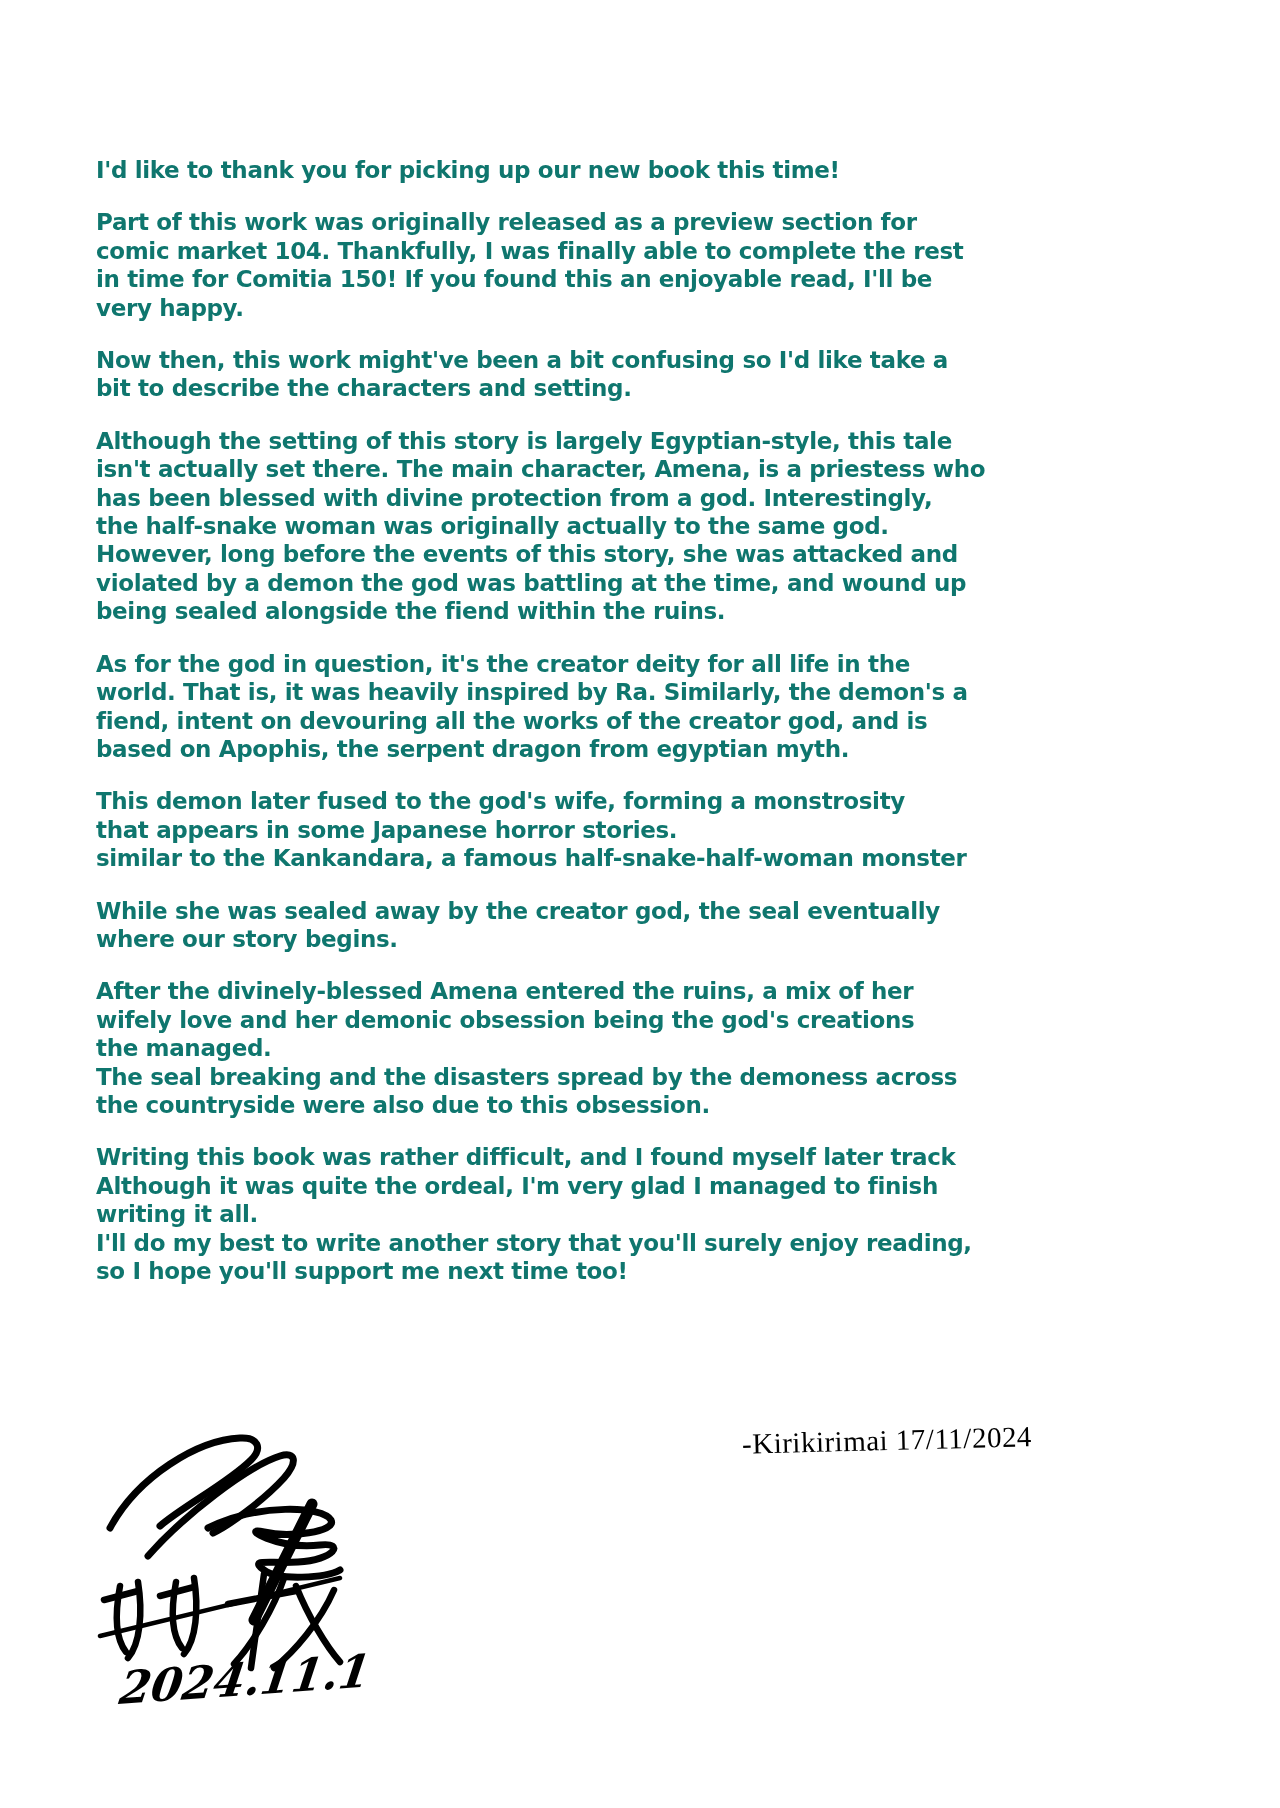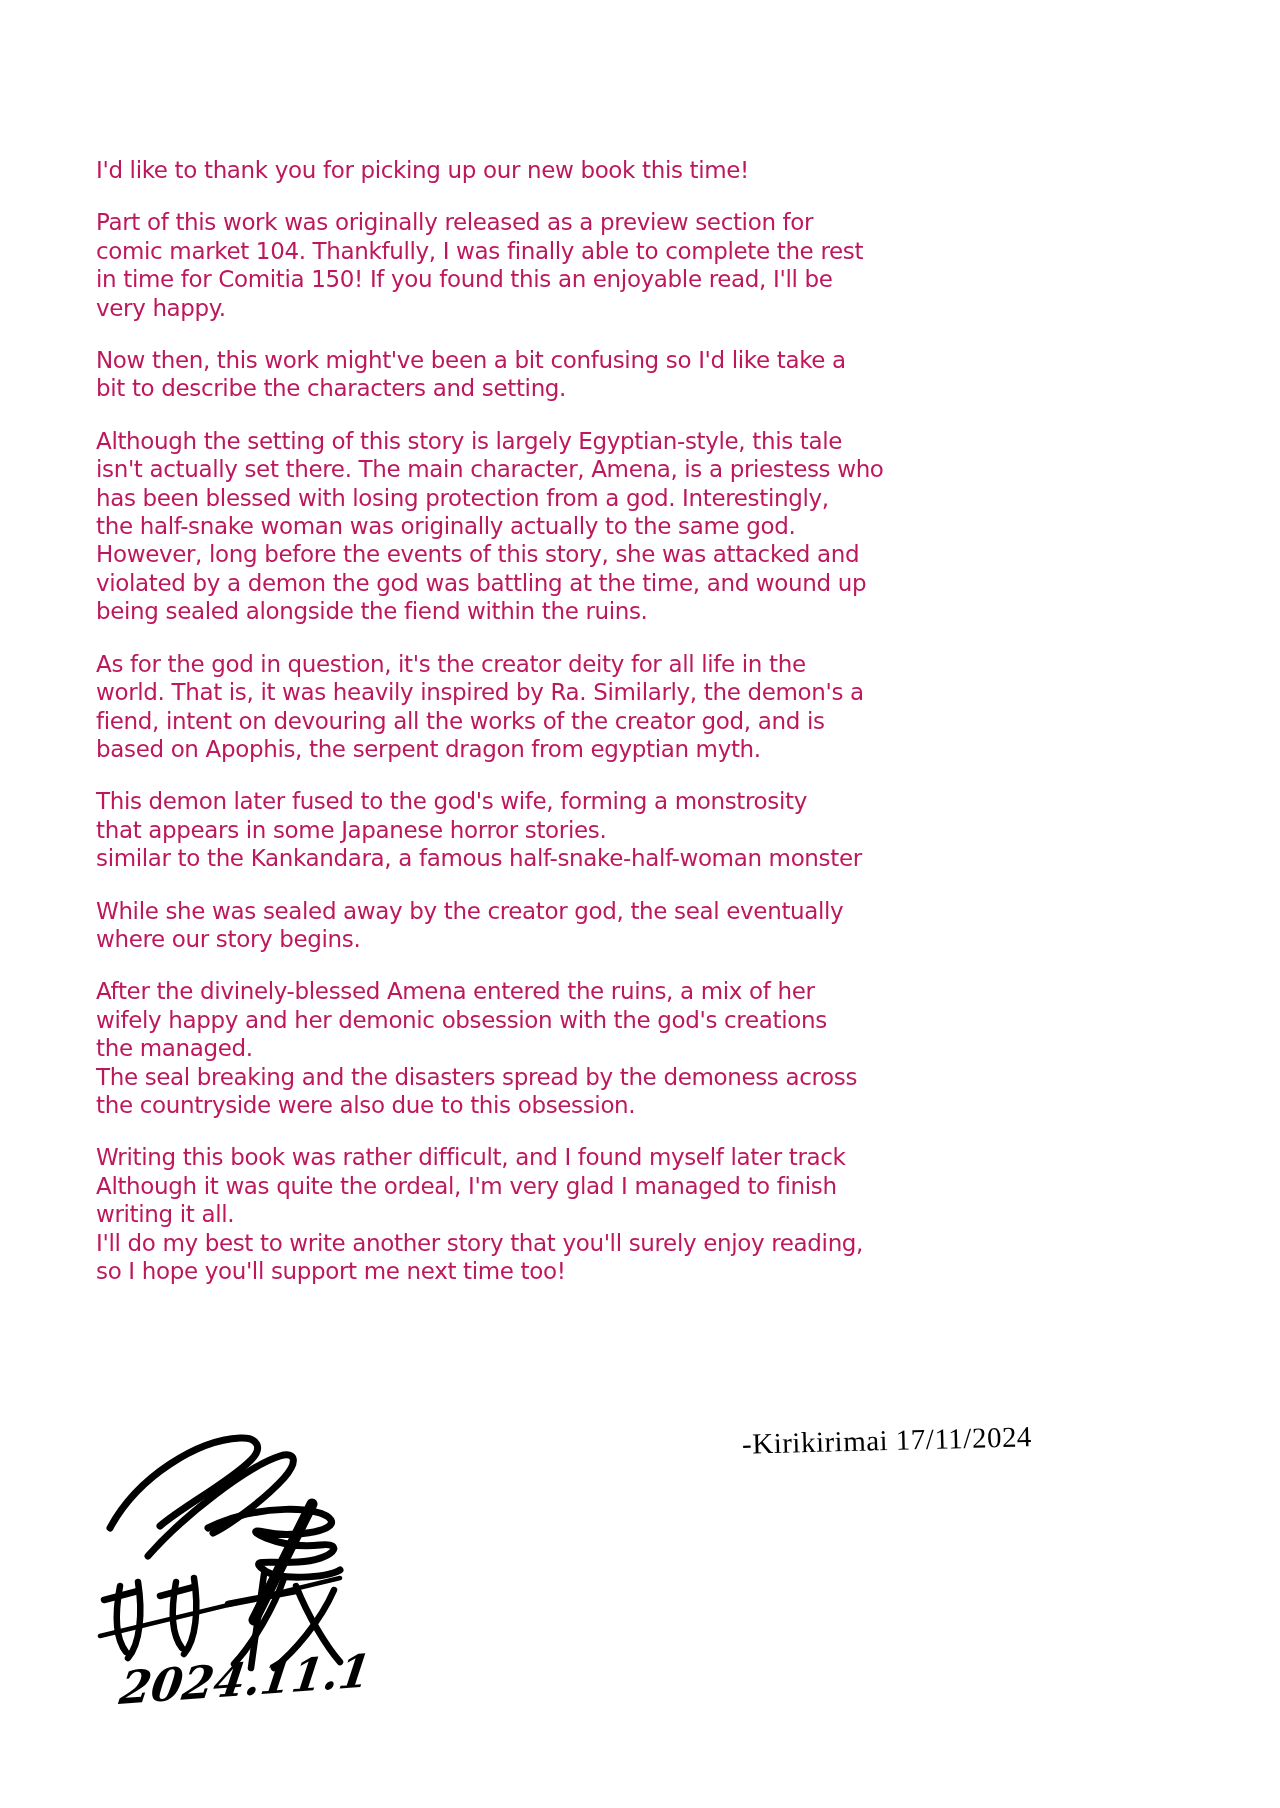--- a/index.html
+++ b/index.html
@@ -7,22 +7,22 @@
     width: 1280px; height: 1808px;
     background: #ffffff;
     position: relative;
     overflow: hidden;
     font-family: "DejaVu Sans", sans-serif;
   }
   .afterword {
     position: absolute;
     left: 96px; top: 156px;
     width: 1090px;
-    color: #be185d;
-    font-weight: normal;
+    color: #0f766e;
+    font-weight: bold;
     font-size: 23px;
     line-height: 28.4px;
     letter-spacing: -0.35px;
   }
   .para { margin: 0 0 24px 0; }
   .line { white-space: pre; }
   .credit {
     position: absolute;
     left: 742px; top: 1424px;
     color: #000000;
@@ -52,21 +52,21 @@
       <div class="line">in time for Comitia 150! If you found this an enjoyable read, I'll be</div>
       <div class="line">very happy.</div>
     </div>
     <div class="para">
       <div class="line">Now then, this work might've been a bit confusing so I'd like take a</div>
       <div class="line">bit to describe the characters and setting.</div>
     </div>
     <div class="para">
       <div class="line">Although the setting of this story is largely Egyptian-style, this tale</div>
       <div class="line">isn't actually set there. The main character, Amena, is a priestess who</div>
-      <div class="line">has been blessed with losing protection from a god. Interestingly,</div>
+      <div class="line">has been blessed with divine protection from a god. Interestingly,</div>
       <div class="line">the half-snake woman was originally actually to the same god.</div>
       <div class="line">However, long before the events of this story, she was attacked and</div>
       <div class="line">violated by a demon the god was battling at the time, and wound up</div>
       <div class="line">being sealed alongside the fiend within the ruins.</div>
     </div>
     <div class="para">
       <div class="line">As for the god in question, it's the creator deity for all life in the</div>
       <div class="line">world. That is, it was heavily inspired by Ra. Similarly, the demon's a</div>
       <div class="line">fiend, intent on devouring all the works of the creator god, and is</div>
       <div class="line">based on Apophis, the serpent dragon from egyptian myth.</div>
@@ -75,21 +75,21 @@
       <div class="line">This demon later fused to the god's wife, forming a monstrosity</div>
       <div class="line">that appears in some Japanese horror stories.</div>
       <div class="line">similar to the Kankandara, a famous half-snake-half-woman monster</div>
     </div>
     <div class="para">
       <div class="line">While she was sealed away by the creator god, the seal eventually</div>
       <div class="line">where our story begins.</div>
     </div>
     <div class="para">
       <div class="line">After the divinely-blessed Amena entered the ruins, a mix of her</div>
-      <div class="line">wifely happy and her demonic obsession with the god's creations</div>
+      <div class="line">wifely love and her demonic obsession being the god's creations</div>
       <div class="line">the managed.</div>
       <div class="line">The seal breaking and the disasters spread by the demoness across</div>
       <div class="line">the countryside were also due to this obsession.</div>
     </div>
     <div class="para">
       <div class="line">Writing this book was rather difficult, and I found myself later track</div>
       <div class="line">Although it was quite the ordeal, I'm very glad I managed to finish</div>
       <div class="line">writing it all.</div>
       <div class="line">I'll do my best to write another story that you'll surely enjoy reading,</div>
       <div class="line">so I hope you'll support me next time too!</div>

